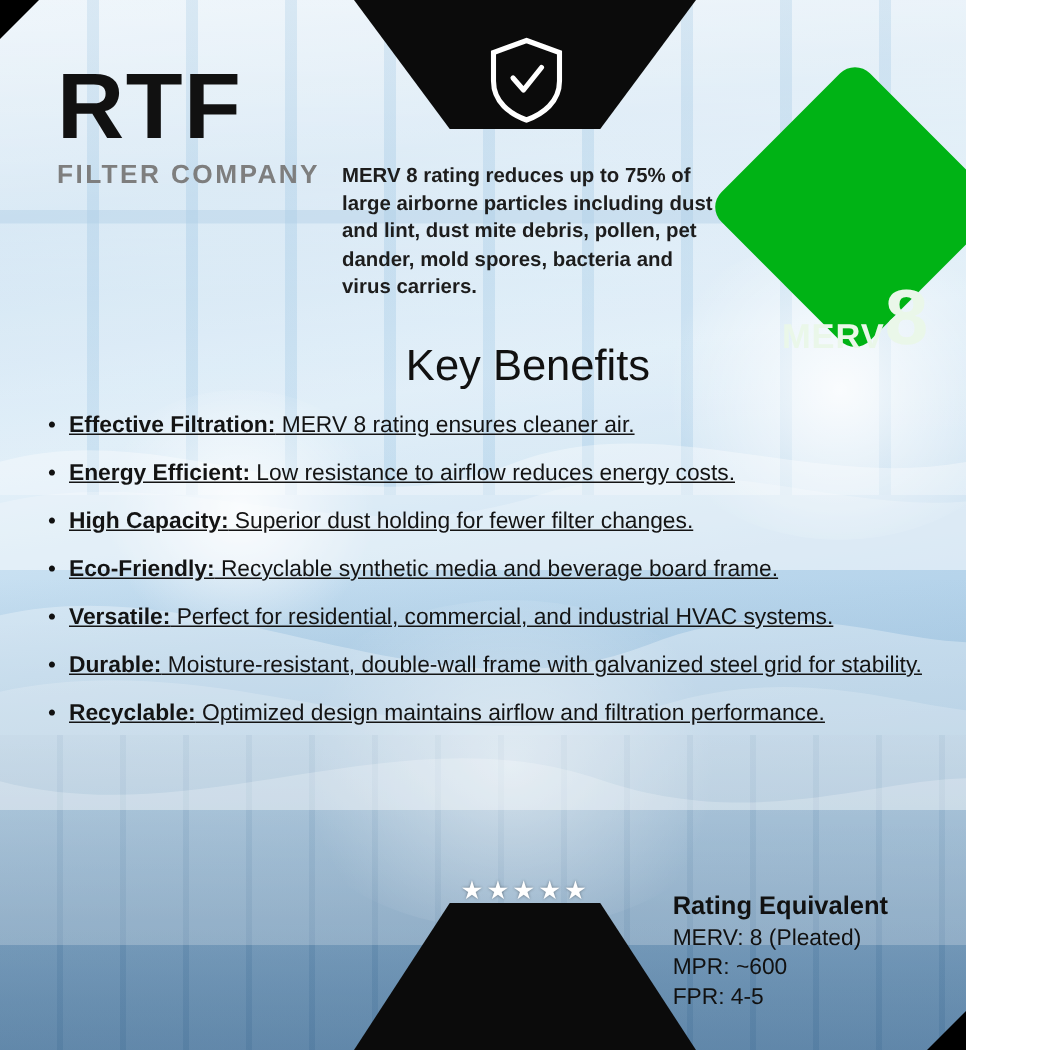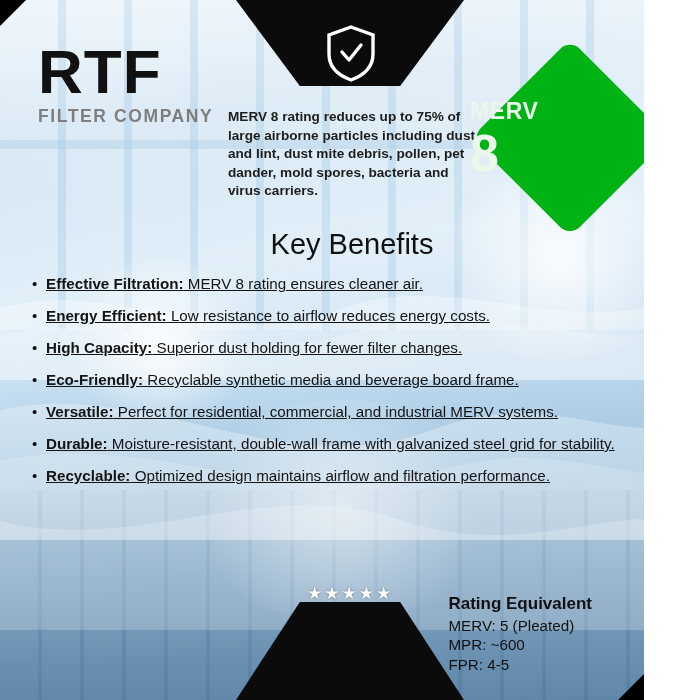--- a/index.html
+++ b/index.html
@@ -118,22 +118,22 @@
   }
   .diamond {
     position: absolute; left: 30px; top: 30px;
     width: 140px; height: 140px;
     background: #00b315;
     transform: rotate(45deg);
     border-radius: 14px;
   }
   .diamond-text {
     position: absolute; inset: 0;
-    display: flex; flex-direction: column;
-    align-items: flex-start; justify-content: center;
+    display: flex; 
+    align-items: flex-end; justify-content: center;
     color: #eaf7e9;
   }
   .diamond-label { font-size: 23px; font-weight: bold; letter-spacing: .6px; }
   .diamond-value { font-size: 52px; font-weight: bold; line-height: 52px; margin-top: 2px;}
 
   
   .benefits {
     position: absolute; left: 32px; top: 228px; width: 640px;
   }
   .benefits-title {
@@ -243,21 +243,21 @@
       <span class="benefit-text"><b>High Capacity:</b><span> Superior dust holding for fewer filter changes.</span></span>
     </div>
 
     <div class="benefit">
       <span class="bullet">•</span>
       <span class="benefit-text"><b>Eco-Friendly:</b><span> Recyclable synthetic media and beverage board frame.</span></span>
     </div>
 
     <div class="benefit">
       <span class="bullet">•</span>
-      <span class="benefit-text"><b>Versatile:</b><span> Perfect for residential, commercial, and industrial MERV systems.</span></span>
+      <span class="benefit-text"><b>Versatile:</b><span> Perfect for residential, commercial, and industrial HVAC systems.</span></span>
     </div>
 
     <div class="benefit">
       <span class="bullet">•</span>
       <span class="benefit-text"><b>Durable:</b><span> Moisture-resistant, double-wall frame with galvanized steel grid for stability.</span></span>
     </div>
 
     <div class="benefit">
       <span class="bullet">•</span>
       <span class="benefit-text"><b>Recyclable:</b><span> Optimized design maintains airflow and filtration performance.</span></span>
@@ -267,18 +267,18 @@
   <div class="stars">
     <span>★</span>
     <span>★</span>
     <span>★</span>
     <span>★</span>
     <span>★</span>
   </div>
 
   <div class="rating">
     <div class="rating-title">Rating Equivalent</div>
-    <div class="rating-line">MERV: 5 (Pleated)</div>
+    <div class="rating-line">MERV: 8 (Pleated)</div>
     <div class="rating-line">MPR: ~600</div>
     <div class="rating-line">FPR: 4-5</div>
   </div>
 
 </div>
 
 </body></html>

